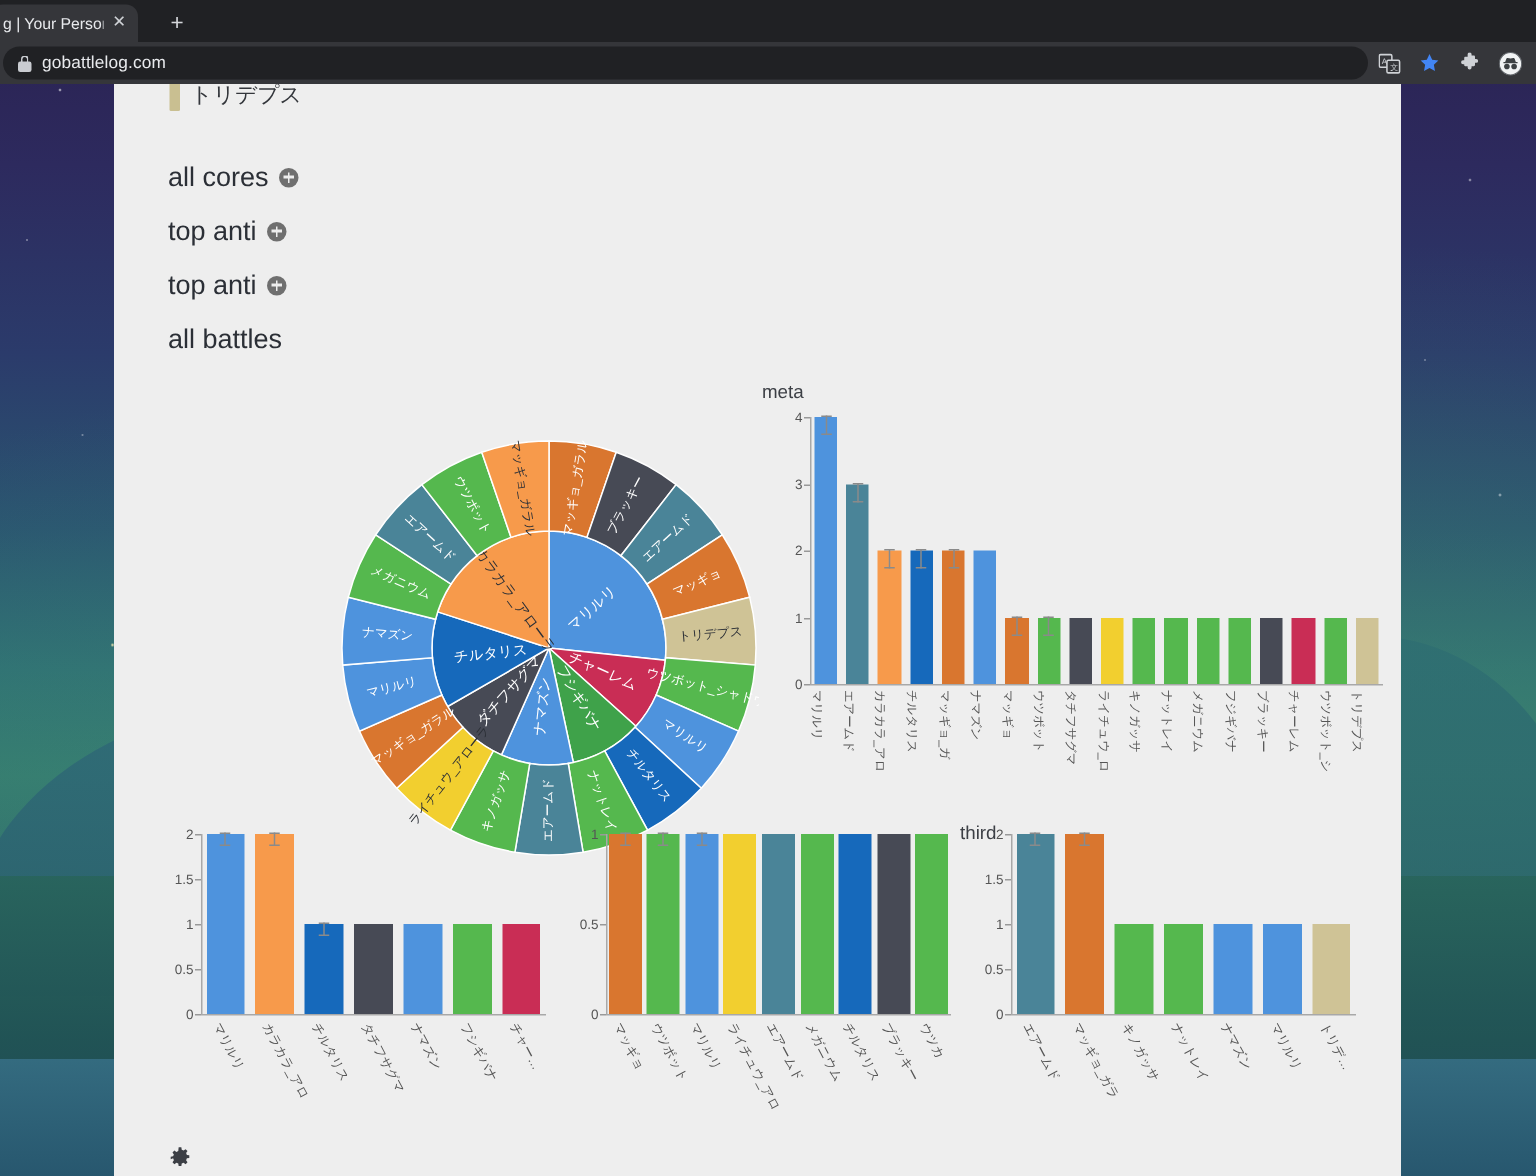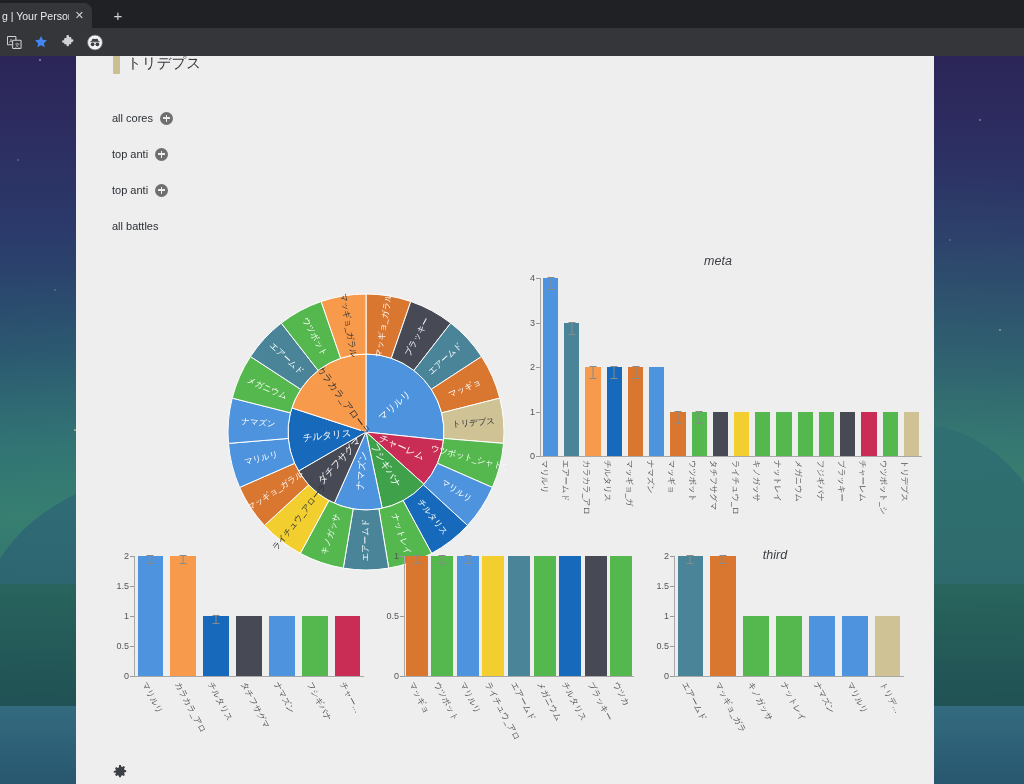--- a/index.html
+++ b/index.html
@@ -96,39 +96,39 @@
 
   .partial-head {
     position:absolute; left:37px; top:-4px; display:flex; align-items:center; gap:7px;
   }
   .head-bar { width:7px; height:22px; background:#c9bf91; border-radius:1px; }
   .head-txt { font-size:14.5px; color:#33363b; }
 
   .nav-list { position:absolute; left:36px; top:44px; }
   .nav-item {
     display:flex; align-items:center; gap:7px; height:36px;
-    font-size:11px; color:#2b2f36; cursor:pointer;
+    font-size:18px; color:#2b2f36; cursor:pointer;
   }
   .plus-ic {
     width:13px; height:13px; border-radius:50%; background:#6f6f6f;
     position:relative; flex:none;
   }
   .plus-ic:before, .plus-ic:after {
     content:""; position:absolute; background:#eeeeee;
   }
   .plus-ic:before { left:3px; top:5.8px; width:7px; height:1.6px; }
   .plus-ic:after  { top:3px; left:5.8px; height:7px; width:1.6px; }
 
   
   #sunburst { position:absolute; left:150px; top:236px; width:280px; height:280px; }
   #sunburst svg { display:block; }
 
   
   .chart { position:absolute; }
-  .chart-title { position:absolute; width:100%; text-align:center; font-size:12.5px; color:#3c3f45;font-style:italic; }
+  .chart-title { position:absolute; width:100%; font-size:12.5px; color:#3c3f45; }
   .ytick { position:absolute; right:4px; font-size:9px; color:#555; transform:translateY(-50%); white-space:nowrap; }
   .ytick-line { position:absolute; left:0; width:4px; height:1px; background:#999; }
   .bar { position:relative; }
   .xlbl {
     position:absolute; font-size:8.4px; color:#555; white-space:nowrap;
     transform-origin: left top;
   }
   .axis-base { position:absolute; height:1px; background:#a8a8a8; }
 
   
@@ -155,20 +155,27 @@
 <div id="browser">
   <div class="tabstrip">
     <div class="tab">
       <span class="tab-title">g | Your Personal Ba</span>
       <span class="tab-close">✕</span>
     </div>
     <div class="newtab">+</div>
   </div>
 
   <div class="toolbar">
+    <div class="omnibox">
+      <span class="lock-ico">
+        <span class="body"></span>
+          <span class="shk"></span>
+      </span>
+      <span class="url">gobattlelog.com</span>
+    </div>
     <div class="tb-icons">
       <span class="tb-ic">
         <svg width="15" height="15" viewBox="0 0 16 16">
           <rect x="0.5" y="1.5" width="9" height="9" rx="1" fill="none" stroke="#cfd2d6" stroke-width="1.1"></rect>
           <rect x="6" y="5.5" width="9" height="9" rx="1" fill="#35363a" stroke="#cfd2d6" stroke-width="1.1"></rect>
           <text x="2.3" y="8.3" font-size="5.6" fill="#cfd2d6" font-family="Liberation Sans">A</text>
           <text x="8.3" y="12.6" font-size="5.6" fill="#cfd2d6" font-family="Liberation Sans">文</text>
         </svg>
       </span>
       <span class="tb-ic">

